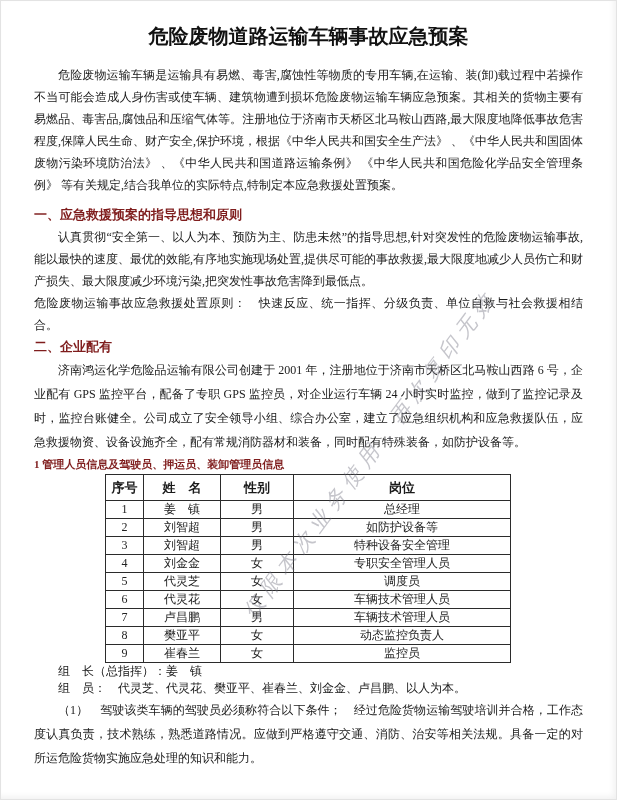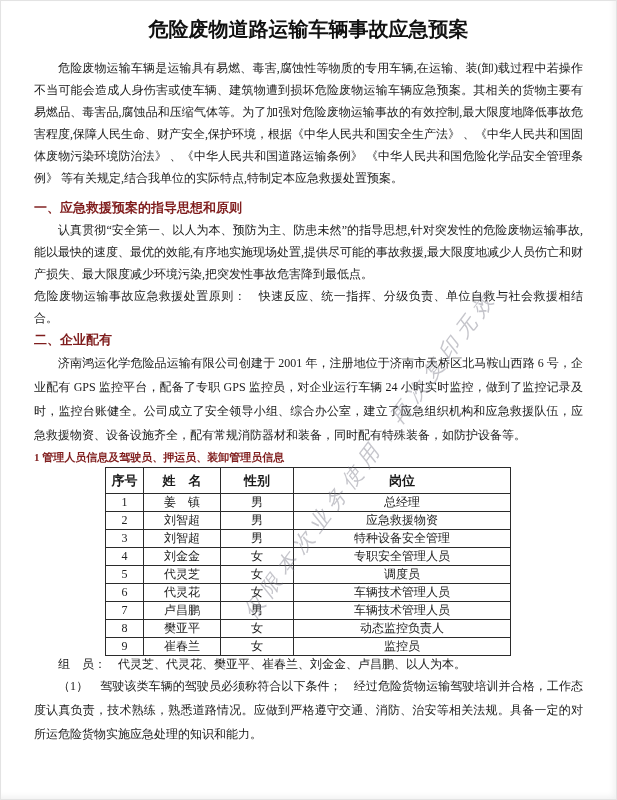--- a/index.html
+++ b/index.html
@@ -8,21 +8,21 @@
     background:#ffffff;
     font-family:"Liberation Serif","DejaVu Serif",serif;
     color:#1a1a1a;
     position:relative;
     overflow:hidden;
     box-shadow:inset 0 0 0 1px #e3e3e3, inset -3px -3px 6px #f0f0f0;
     box-sizing:border-box;
   }
   .page{
     position:relative;
-    padding:11px 34px 0 34px;
+    padding:18px 34px 0 34px;
     box-sizing:border-box;
     width:617px;height:800px;
     overflow:hidden;
   }
   .doc-title{
     font-family:"Liberation Sans","DejaVu Sans",sans-serif;
     font-weight:bold;
     font-size:20px;
     line-height:36px;
     text-align:center;
@@ -100,21 +100,21 @@
     white-space:nowrap;
   }
 </style>
 </head>
 <body>
 
 <div class="page">
 
   <h1 class="doc-title">危险废物道路运输车辆事故应急预案</h1>
 
-  <p class="para">危险废物运输车辆是运输具有易燃、毒害,腐蚀性等物质的专用车辆,在运输、装(卸)载过程中若操作不当可能会造成人身伤害或使车辆、建筑物遭到损坏危险废物运输车辆应急预案。其相关的货物主要有易燃品、毒害品,腐蚀品和压缩气体等。为了加强对危险废物运输事故的有效控制,最大限度地降低事故危害程度,保障人民生命、财产安全,保护环境，根据《中华人民共和国安全生产法》 、《中华人民共和国固体废物污染环境防治法》 、《中华人民共和国道路运输条例》 《中华人民共和国危险化学品安全管理条例》 等有关规定,结合我单位的实际特点,特制定本应急救援处置预案。</p>
+  <p class="para">危险废物运输车辆是运输具有易燃、毒害,腐蚀性等物质的专用车辆,在运输、装(卸)载过程中若操作不当可能会造成人身伤害或使车辆、建筑物遭到损坏危险废物运输车辆应急预案。其相关的货物主要有易燃品、毒害品,腐蚀品和压缩气体等。注册地位于济南市天桥区北马鞍山西路,最大限度地降低事故危害程度,保障人民生命、财产安全,保护环境，根据《中华人民共和国安全生产法》 、《中华人民共和国固体废物污染环境防治法》 、《中华人民共和国道路运输条例》 《中华人民共和国危险化学品安全管理条例》 等有关规定,结合我单位的实际特点,特制定本应急救援处置预案。</p>
 
   <p class="heading h1">一、应急救援预案的指导思想和原则</p>
   <p class="para guide">认真贯彻“安全第一、以人为本、预防为主、防患未然”的指导思想,针对突发性的危险废物运输事故,能以最快的速度、最优的效能,有序地实施现场处置,提供尽可能的事故救援,最大限度地减少人员伤亡和财产损失、最大限度减少环境污染,把突发性事故危害降到最低点。</p>
   <p class="para no-indent">危险废物运输事故应急救援处置原则：　快速反应、统一指挥、分级负责、单位自救与社会救援相结合。</p>
 
   <p class="heading">二、企业配有</p>
   <p class="para company">济南鸿运化学危险品运输有限公司创建于 2001 年，注册地位于济南市天桥区北马鞍山西路 6 号，企业配有 GPS 监控平台，配备了专职 GPS 监控员，对企业运行车辆 24 小时实时监控，做到了监控记录及时，监控台账健全。公司成立了安全领导小组、综合办公室，建立了应急组织机构和应急救援队伍，应急救援物资、设备设施齐全，配有常规消防器材和装备，同时配有特殊装备，如防护设备等。</p>
 
   <p class="heading sub">1 管理人员信息及驾驶员、押运员、装卸管理员信息</p>
 
@@ -137,21 +137,21 @@
       <tr>
         <td>1</td>
         <td>姜　镇</td>
         <td>男</td>
         <td>总经理</td>
       </tr>
       <tr>
         <td>2</td>
         <td>刘智超</td>
         <td>男</td>
-        <td>应急救援物资</td>
+        <td>如防护设备等</td>
       </tr>
       <tr>
         <td>3</td>
         <td>刘智超</td>
         <td>男</td>
         <td>特种设备安全管理</td>
       </tr>
       <tr>
         <td>4</td>
         <td>刘金金</td>
@@ -184,19 +184,20 @@
       </tr>
       <tr>
         <td>9</td>
         <td>崔春兰</td>
         <td>女</td>
         <td>监控员</td>
       </tr>
     </tbody>
   </table>
 
+  <p class="leader-line">组　长（总指挥）：姜　镇</p>
   <p class="leader-line">组　员：　代灵芝、代灵花、樊亚平、崔春兰、刘金金、卢昌鹏、以人为本。</p>
 
   <p class="para measures">（1）　驾驶该类车辆的驾驶员必须称符合以下条件；　经过危险货物运输驾驶培训并合格，工作态度认真负责，技术熟练，熟悉道路情况。应做到严格遵守交通、消防、治安等相关法规。具备一定的对所运危险货物实施应急处理的知识和能力。</p>
 
   <div class="watermark">仅限本次业务使用，再次复印无效</div>
 
 </div>
 
 </body></html>

